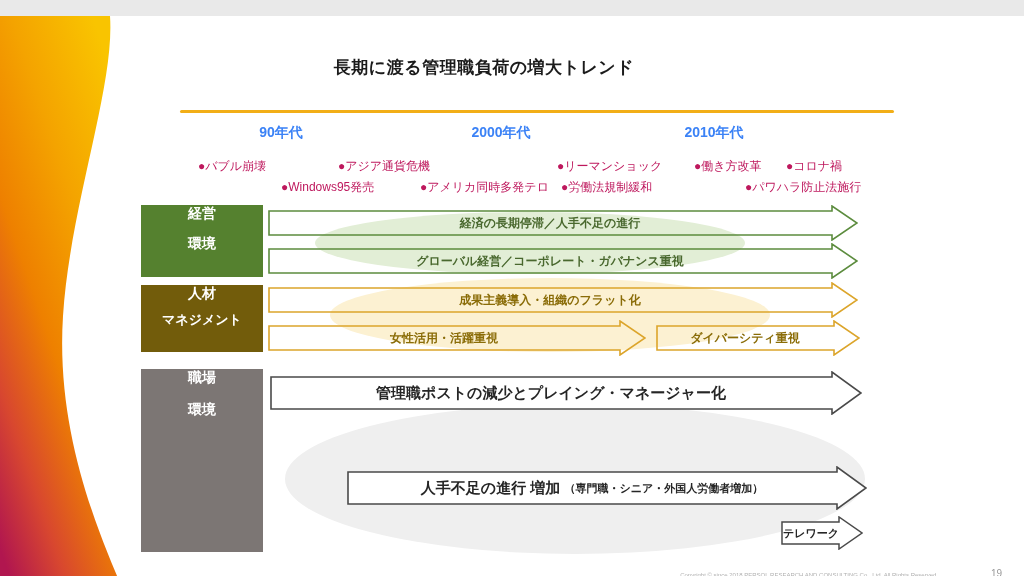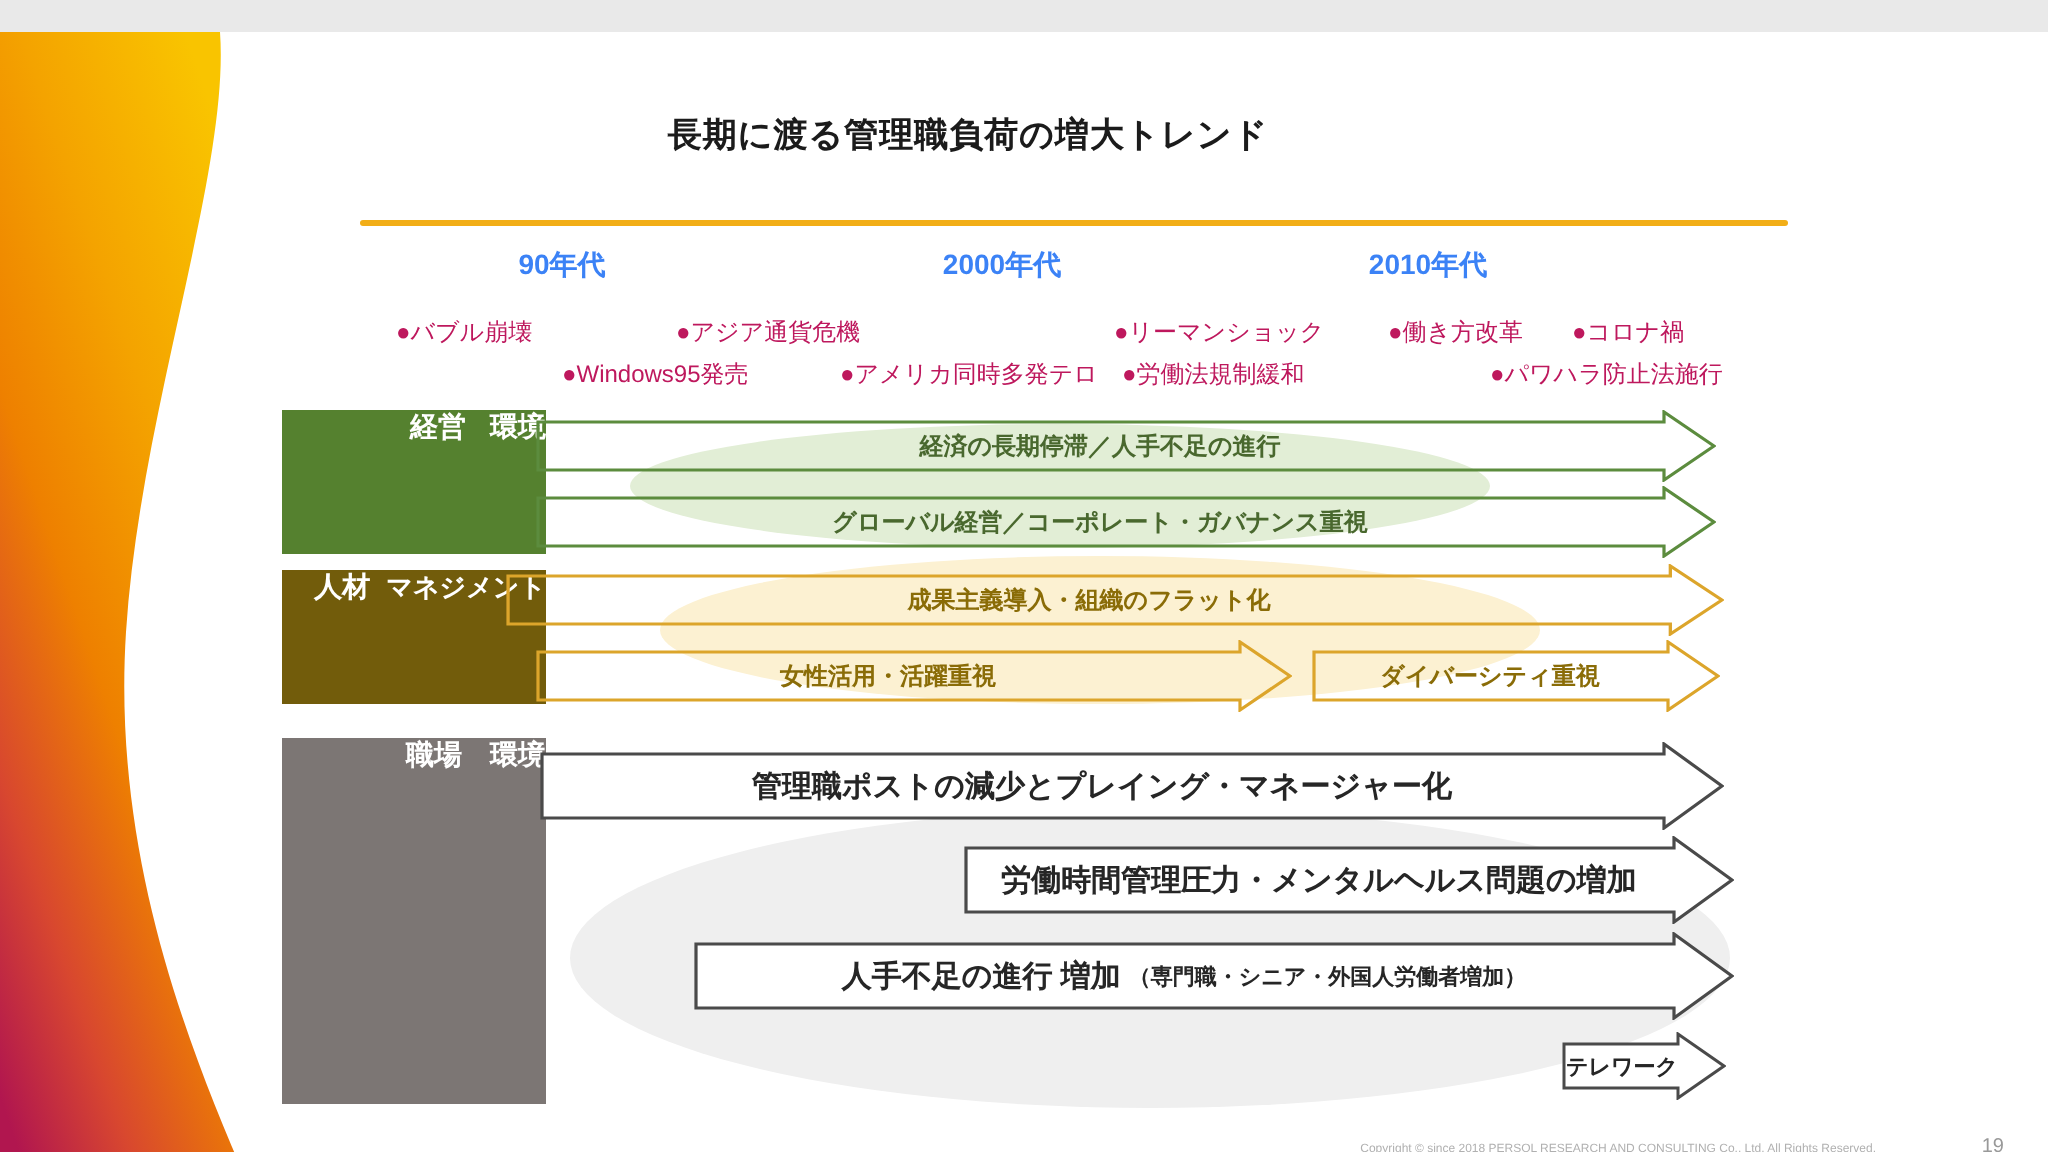--- a/index.html
+++ b/index.html
@@ -10,22 +10,22 @@
   }
   .abs{position:absolute;}
   .title{
     left:104px;top:40px;width:760px;text-align:center;
     font-size:17px;font-weight:bold;color:#1b1b1b;letter-spacing:0.5px;
   }
   .divider{left:180px;top:94px;width:714px;height:3px;background:#f2ae17;border-radius:2px;}
   .decade{font-size:14px;font-weight:bold;color:#3b82f6;transform:translateX(-50%);white-space:nowrap;}
   .event{font-size:12px;font-weight:400;color:#be185d;white-space:nowrap;}
   .catbox{
-    width:132px;color:#fff;font-weight:bold;font-size:14px;text-align:center;
-    display:flex;flex-direction:row;justify-content:flex-end;gap:12px;
+    width:122px;color:#fff;font-weight:bold;font-size:14px;text-align:center;
+    display:flex;flex-direction:column;justify-content:flex-start;gap:12px;
   }
   .catbox .l2{font-size:13px;}
   .ellipse{border-radius:50%;}
   .arrow{display:block;}
   .arrow svg{position:absolute;left:0;top:0;width:100%;height:100%;}
   .arrow .lbl{
     position:absolute;left:0;right:26px;top:0;bottom:0;
     display:flex;align-items:center;justify-content:center;
     white-space:nowrap;
   }
@@ -96,21 +96,21 @@
       </svg>
     <span class="lbl lbl-green">経済の長期停滞／人手不足の進行</span>
   </div>
   <div class="abs arrow" style="left:268px;top:227px;width:590px;height:36px;">
     <svg viewBox="0 0 590 36" preserveAspectRatio="none">
         <polygon points="1,6 564,6 564,1 589,18 564,35 564,30 1,30" fill="none" stroke="#5c8c3e" stroke-width="1.6"></polygon>
       </svg>
     <span class="lbl lbl-green">グローバル経営／コーポレート・ガバナンス重視</span>
   </div>
 
-  <div class="abs arrow" style="left:253px;top:266px;width:590px;height:36px;padding-left:19px;">
+  <div class="abs arrow" style="left:268px;top:266px;width:590px;height:36px;">
     <svg viewBox="0 0 590 36" preserveAspectRatio="none">
         <polygon points="1,6 564,6 564,1 589,18 564,35 564,30 1,30" fill="none" stroke="#dca52b" stroke-width="1.6"></polygon>
       </svg>
     <span class="lbl lbl-gold">成果主義導入・組織のフラット化</span>
   </div>
   <div class="abs arrow" style="left:268px;top:304px;width:378px;height:36px;">
     <svg viewBox="0 0 378 36" preserveAspectRatio="none">
         <polygon points="1,6 352,6 352,1 377,18 352,35 352,30 1,30" fill="none" stroke="#dca52b" stroke-width="1.6"></polygon>
       </svg>
     <span class="lbl lbl-gold">女性活用・活躍重視</span>
@@ -121,26 +121,20 @@
       </svg>
     <span class="lbl lbl-gold">ダイバーシティ重視</span>
   </div>
 
   <div class="abs arrow" style="left:270px;top:355px;width:592px;height:44px;">
     <svg viewBox="0 0 592 44" preserveAspectRatio="none">
         <polygon points="1,6 562,6 562,1 591,22 562,43 562,38 1,38" fill="#ffffff" stroke="#4a4a4a" stroke-width="1.6"></polygon>
       </svg>
     <span class="lbl lbl-gray" style="right:30px;">管理職ポストの減少とプレイング・マネージャー化</span>
   </div>
-  <div class="abs arrow" style="left:482px;top:402px;width:385px;height:44px;">
-    <svg viewBox="0 0 385 44" preserveAspectRatio="none">
-        <polygon points="1,6 355,6 355,1 384,22 355,43 355,38 1,38" fill="#ffffff" stroke="#4a4a4a" stroke-width="1.6"></polygon>
-      </svg>
-    <span class="lbl lbl-gray" style="right:30px;">労働時間管理圧力・メンタルヘルス問題の増加</span>
-  </div>
   <div class="abs arrow" style="left:347px;top:450px;width:520px;height:44px;">
     <svg viewBox="0 0 520 44" preserveAspectRatio="none">
         <polygon points="1,6 490,6 490,1 519,22 490,43 490,38 1,38" fill="#ffffff" stroke="#4a4a4a" stroke-width="1.6"></polygon>
       </svg>
     <span class="lbl" style="right:30px;">
       <span class="lbl-gray">人手不足の進行 増加</span>
       <span class="lbl-sub">（専門職・シニア・外国人労働者増加）</span>
     </span>
   </div>
   <div class="abs arrow" style="left:781px;top:500px;width:82px;height:34px;">

